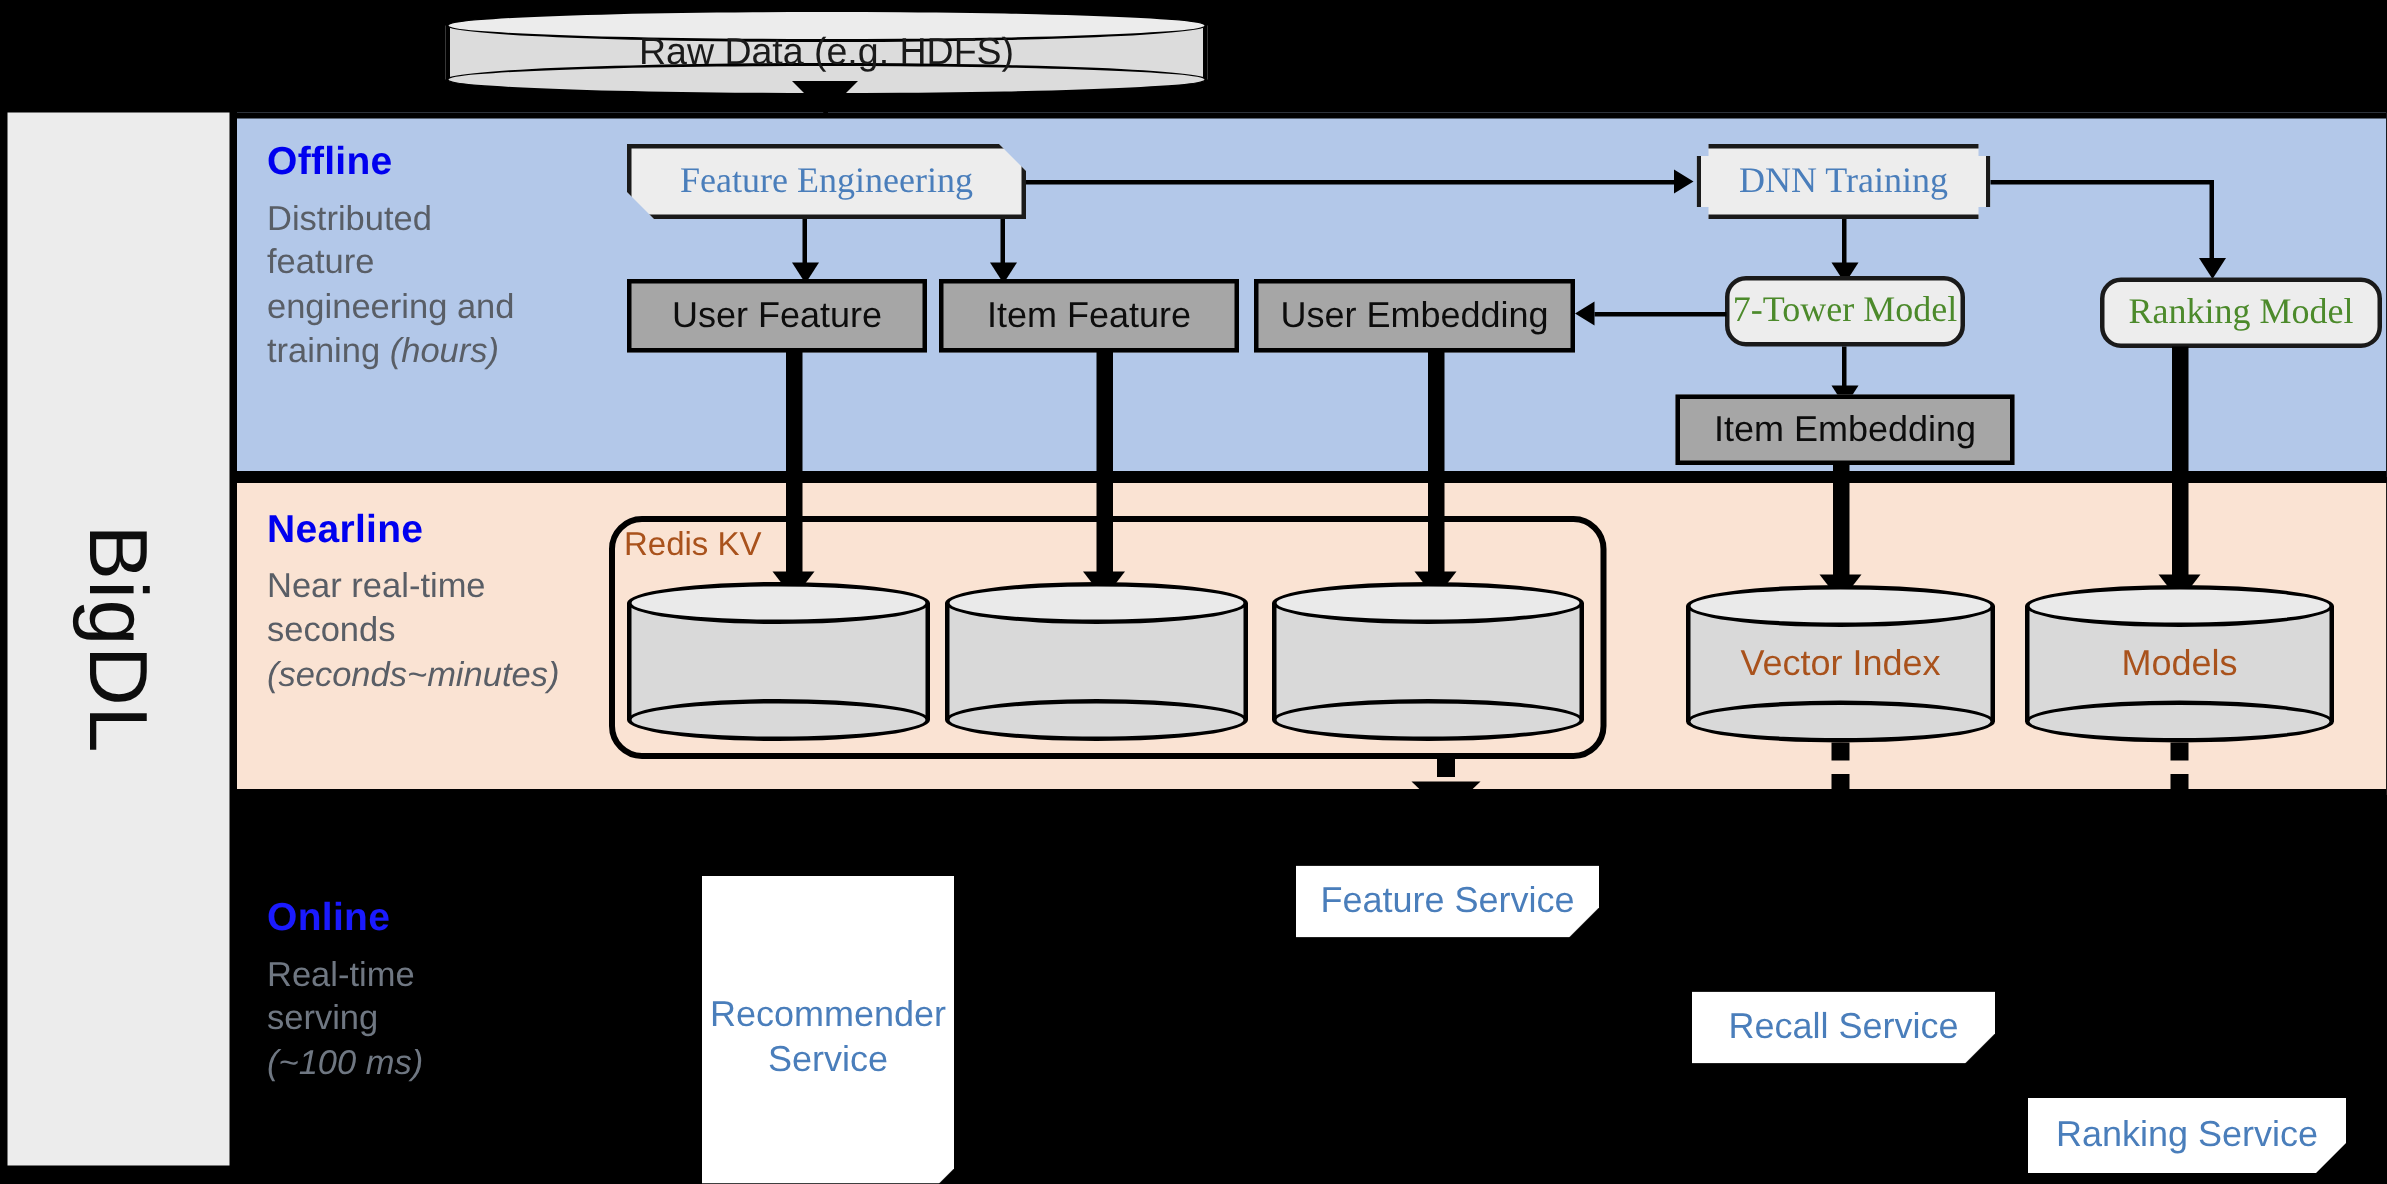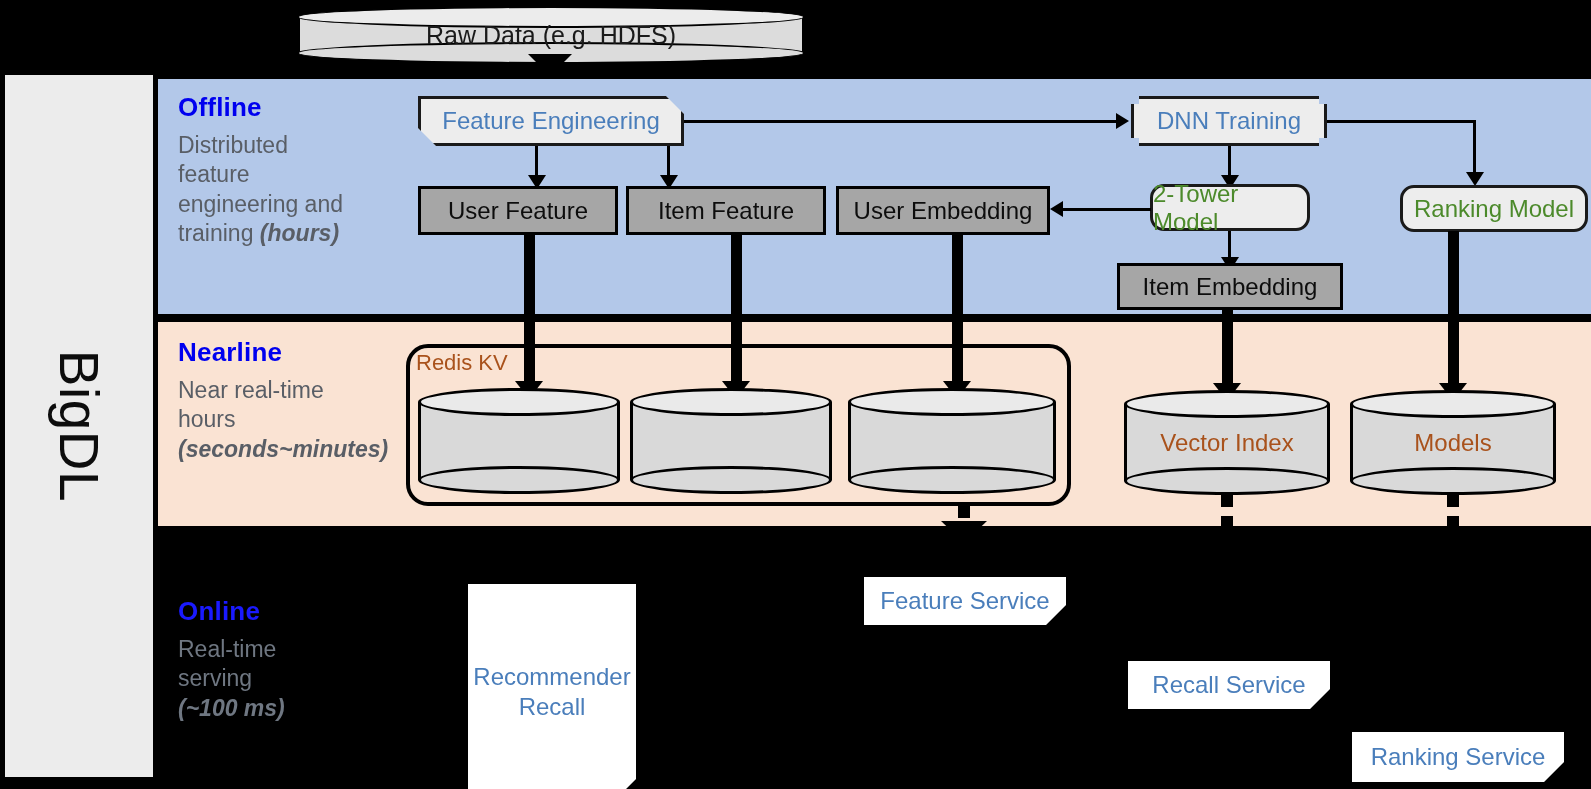--- a/index.html
+++ b/index.html
@@ -16,32 +16,32 @@
 
   
   #bigdl-rail{left:5px;top:75px;width:148px;height:702px;background:#ececec;
               display:flex;align-items:center;justify-content:center;}
   #bigdl-label{transform:rotate(90deg);white-space:nowrap;font-size:55px;color:#0d0d0d;
                font-family:"Liberation Sans",sans-serif;letter-spacing:.5px;}
 
   
   .cap-title{font-size:26px;color:#0000ef;font-weight:600;letter-spacing:.2px;}
   .cap-sub{font-size:23px;color:#595e66;line-height:1.28;margin-top:8px;}
-  .cap-sub i{font-style:italic;font-weight:bold;}
+  .cap-sub i{font-style:italic;}
   #cap-offline{left:178px;top:92px;width:240px;}
   #cap-nearline{left:178px;top:337px;width:250px;}
   #cap-online{left:178px;top:596px;width:250px;}
   #cap-online .cap-title{color:#1a1aff;}
   #cap-online .cap-sub{color:#6f7782;}
 
   
   .gray-box{background:#a6a6a6;border:3px solid #000;display:flex;align-items:center;
             justify-content:center;font-size:24px;color:#0d0d0d;}
   .lite-box{background:#ededed;border:3px solid #1a1a1a;display:flex;align-items:center;
-            justify-content:center;font-size:24px;}
+            justify-content:center;font-size:24px;font-family:Liberation Serif, serif;}
   .blue-txt{color:#4a7ebb;}
   .green-txt{color:#4c8a2b;}
   .rounded{border-radius:14px;}
 
   
   .chamfer{clip-path:polygon(0 0, calc(100% - 18px) 0, 100% 18px, 100% 100%, 18px 100%, 0 calc(100% - 18px));}
   
   .notched{clip-path:polygon(0 8px,8px 8px,8px 0,calc(100% - 8px) 0,calc(100% - 8px) 8px,100% 8px,
            100% calc(100% - 8px),calc(100% - 8px) calc(100% - 8px),calc(100% - 8px) 100%,
            8px 100%,8px calc(100% - 8px),0 calc(100% - 8px));}
@@ -107,21 +107,21 @@
       <span>feature</span><br>
       <span>engineering and</span><br>
       <span>training </span><i>(hours)</i>
     </div>
   </div>
 
   <div class="abs" id="cap-nearline">
     <div class="cap-title">Nearline</div>
     <div class="cap-sub">
       <span>Near real-time</span><br>
-      <span>hours</span><br>
+      <span>seconds</span><br>
       <i>(seconds~minutes)</i>
     </div>
   </div>
 
   <div class="abs" id="cap-online">
     <div class="cap-title">Online</div>
     <div class="cap-sub">
       <span>Real-time</span><br>
       <span>serving</span><br>
       <i>(~100 ms)</i>
@@ -166,21 +166,21 @@
     <span>User Feature</span>
   </div>
   <div class="abs gray-box" style="left:626px;top:186px;width:200px;height:49px;">
     <span>Item Feature</span>
   </div>
   <div class="abs gray-box" style="left:836px;top:186px;width:214px;height:49px;">
     <span>User Embedding</span>
   </div>
 
   <div class="abs lite-box rounded" style="left:1150px;top:184px;width:160px;height:47px;">
-    <span class="green-txt">2-Tower Model</span>
+    <span class="green-txt">7-Tower Model</span>
   </div>
   <div class="abs lite-box rounded" style="left:1400px;top:185px;width:188px;height:47px;">
     <span class="green-txt">Ranking Model</span>
   </div>
 
   <div class="abs thin-h" style="left:1063px;top:208px;width:88px;"></div>
   <div class="abs ah-left" style="left:1050px;top:201px;"></div>
 
   <div class="abs thin-v" style="left:1228px;top:231px;height:30px;"></div>
   <div class="abs ah-down" style="left:1221px;top:257px;"></div>
@@ -240,21 +240,21 @@
   <div class="abs" style="left:941px;top:521px;width:0;height:0;border-left:23px solid transparent;border-right:23px solid transparent;border-top:22px solid #000;"></div>
 
   <div class="abs dotsq" style="left:1221px;top:495px;"></div>
   <div class="abs dotsq" style="left:1221px;top:516px;"></div>
 
   <div class="abs dotsq" style="left:1447px;top:495px;"></div>
   <div class="abs dotsq" style="left:1447px;top:516px;"></div>
 
   <div class="abs doc" style="left:468px;top:569px;width:168px;height:215px;flex-direction:column;line-height:1.25;">
     <span>Recommender</span>
-    <span>Recall</span>
+    <span>Service</span>
     <div class="fold"></div>
   </div>
 
   <div class="abs doc" style="left:864px;top:562px;width:202px;height:48px;">
     <span>Feature Service</span>
     <div class="fold"></div>
   </div>
 
   <div class="abs doc" style="left:1128px;top:646px;width:202px;height:48px;">
     <span>Recall Service</span>

